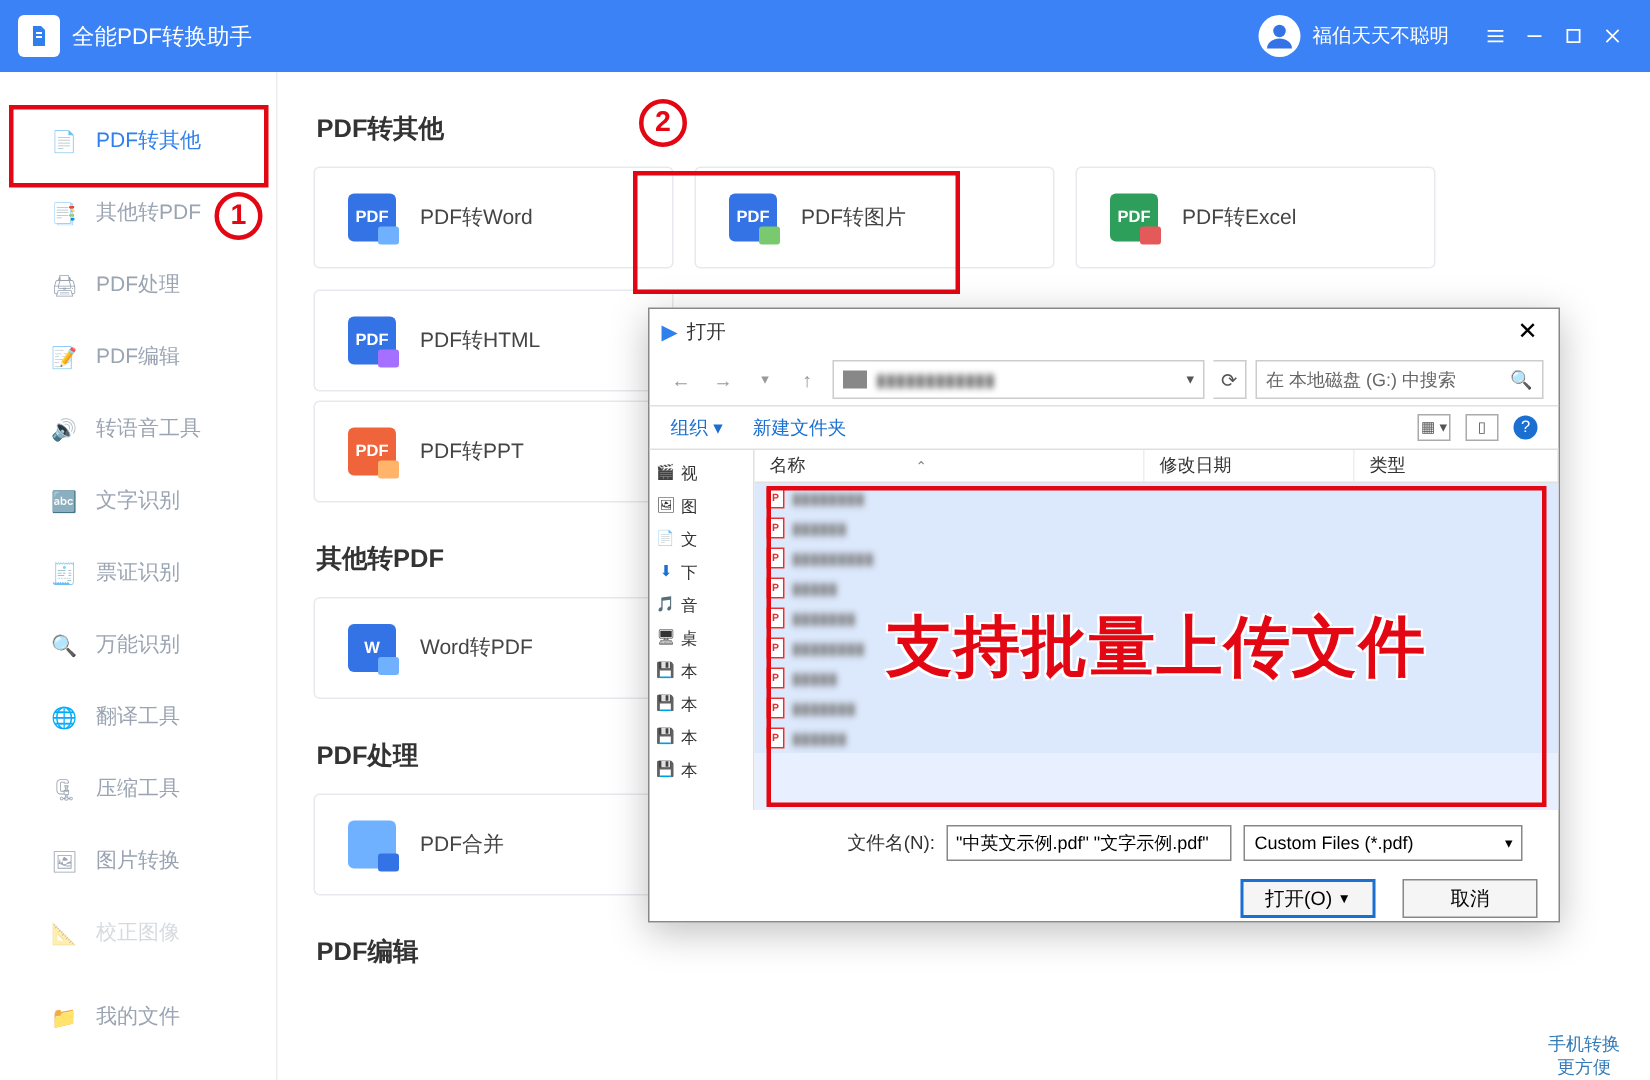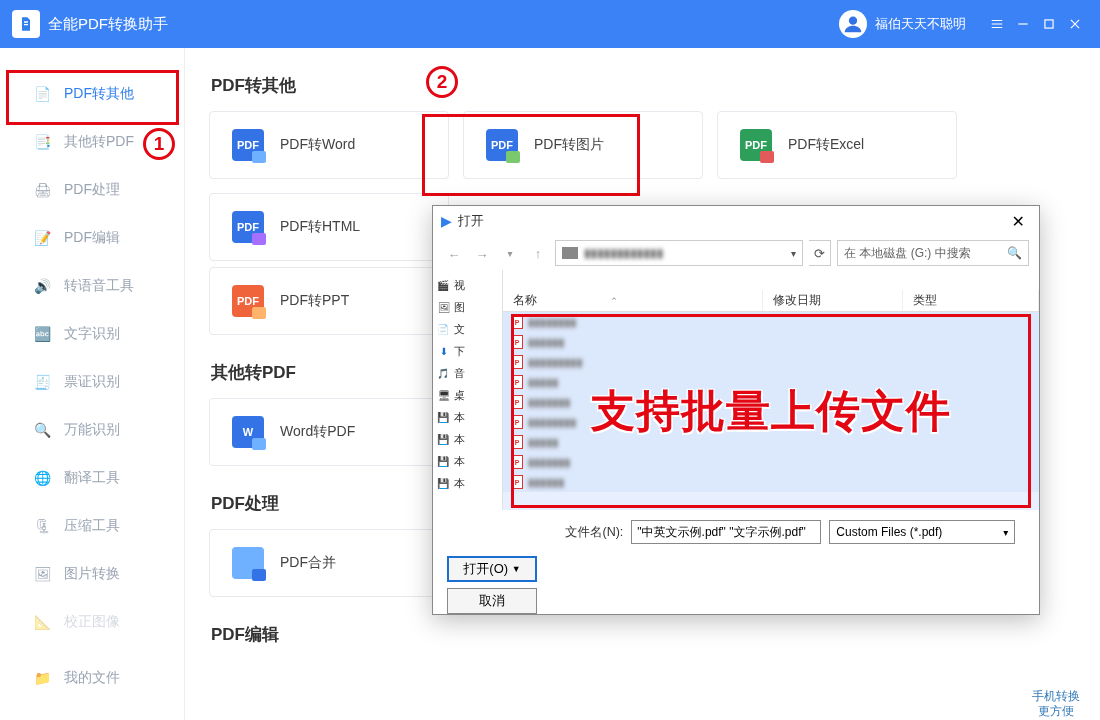--- a/index.html
+++ b/index.html
@@ -55,35 +55,35 @@
   .search-box { width:192px; height:26px; border:1px solid #ccc; display:flex; align-items:center; padding:0 6px; color:#666; font-size:12px; gap:6px;}
   .dlg-row2 { height:30px; display:flex; align-items:center; padding:0 14px; border-top:1px solid #e0e0e0; border-bottom:1px solid #e0e0e0; font-size:12.5px; }
   .dlg-link { color:#1a6fd1; margin-right:20px; cursor:pointer;}
   .dlg-row2-right { margin-left:auto; display:flex; gap:10px; align-items:center;}
   .view-btn { width:22px; height:18px; border:1px solid #aaa; display:flex; align-items:center; justify-content:center; font-size:10px; color:#555;}
   .help { width:16px; height:16px; border-radius:50%; background:#1a6fd1; color:#fff; font-size:11px; display:flex; align-items:center; justify-content:center;}
   .dlg-body { flex:1; display:flex; height: 240px; }
   .tree { width:70px; border-right:1px solid #e0e0e0; padding:4px; overflow:hidden;}
   .tree-item { height:22px; display:flex; align-items:center; gap:3px; font-size:11px; color:#333; white-space:nowrap; overflow:hidden;}
   .tree-ico { width:14px; height:14px; display:flex; align-items:center; justify-content:center; font-size:10px;}
-  .filelist { flex:1; position:relative; overflow:hidden;margin-top:20px;}
+  .filelist { flex:1; position:relative; overflow:hidden;}
   .fl-head { height:22px; display:flex; border-bottom:1px solid #e0e0e0; font-size:12px; color:#333;}
   .fl-head div { display:flex; align-items:center; padding-left:10px; border-right:1px solid #eee;}
   .col-name { width:260px;} .col-date{ width:140px;} .col-type{flex:1;}
   .fl-rows { position:relative; height: calc(100% - 22px); background:linear-gradient(#e8f0ff,#e8f0ff); }
   .fl-row { height:20px; display:flex; align-items:center; padding-left:8px; gap:5px; font-size:11px; color:#777; background:#dce8fb;}
   .fl-row .pdf-ico { width:12px; height:14px; background:#fff; border:1px solid #d33; display:flex; align-items:center; justify-content:center; color:#d33; font-size:7px; font-weight:bold;}
   .fl-row .fn { filter: blur(2px); }
   .overlay-batch { position:absolute; left:8px; top:2px; right:8px; bottom:2px; border:3px solid #e30613; display:flex; align-items:center; justify-content:center; font-size:44px; font-weight:900; color:#e30613; text-shadow: -1.5px -1.5px 0 #fff,1.5px -1.5px 0 #fff,-1.5px 1.5px 0 #fff,1.5px 1.5px 0 #fff; letter-spacing:1px; white-space:nowrap;}
   .dlg-footer { padding:10px 14px 14px; }
   .fname-row { display:flex; align-items:center; gap:8px; font-size:12.5px; margin-bottom:12px;}
   .fname-label { color:#333; }
   .fname-input { width:190px; height:24px; border:1px solid #888; padding:0 5px; font-size:12px;}
   .ftype { width:186px; height:24px; border:1px solid #888; padding:0 6px; font-size:12px; display:flex; align-items:center; justify-content:space-between;}
-  .btn-row { display:flex; justify-content:flex-end; gap:6px;flex-direction:column;}
+  .btn-row { display:flex; justify-content:flex-end; gap:18px;}
   .dlg-btn { width:90px; height:26px; border:1px solid #888; background:#f5f5f5; font-size:13px; display:flex; align-items:center; justify-content:center; cursor:pointer;}
   .dlg-btn.primary { border:2px solid #1a6fd1; position:relative;}
   
   .phone-promo { position:absolute; right:20px; bottom:0; text-align:center; font-size:12px; color:#337ab7; line-height:1.3;margin-top:28px;}
   
 </style>
 </head>
 <body>
 
 <div class="titlebar">
@@ -273,20 +273,29 @@
     <span class="nav-ico">↑</span>
     <div class="path-box">
       <div class="drive"></div>
       <span class="path-text">▮▮▮▮▮▮▮▮▮▮▮▮</span>
       <span class="path-dd">▾</span>
     </div>
     <div class="refresh">⟳</div>
     <div class="search-box">
       <span>在 本地磁盘 (G:) 中搜索</span>
       <span style="margin-left:auto">🔍</span>
+    </div>
+  </div>
+  <div class="dlg-row2">
+    <span class="dlg-link"><span>组织</span> ▾</span>
+    <span class="dlg-link">新建文件夹</span>
+    <div class="dlg-row2-right">
+      <div class="view-btn">▦ ▾</div>
+      <div class="view-btn">▯</div>
+      <div class="help">?</div>
     </div>
   </div>
   <div class="dlg-body">
     <div class="tree">
       <div class="tree-item"><span class="tree-ico">🎬</span>视</div>
       <div class="tree-item"><span class="tree-ico">🖼</span>图</div>
       <div class="tree-item"><span class="tree-ico">📄</span>文</div>
       <div class="tree-item"><span class="tree-ico" style="color:#1a6fd1">⬇</span>下</div>
       <div class="tree-item"><span class="tree-ico">🎵</span>音</div>
       <div class="tree-item"><span class="tree-ico">🖥</span>桌</div>

